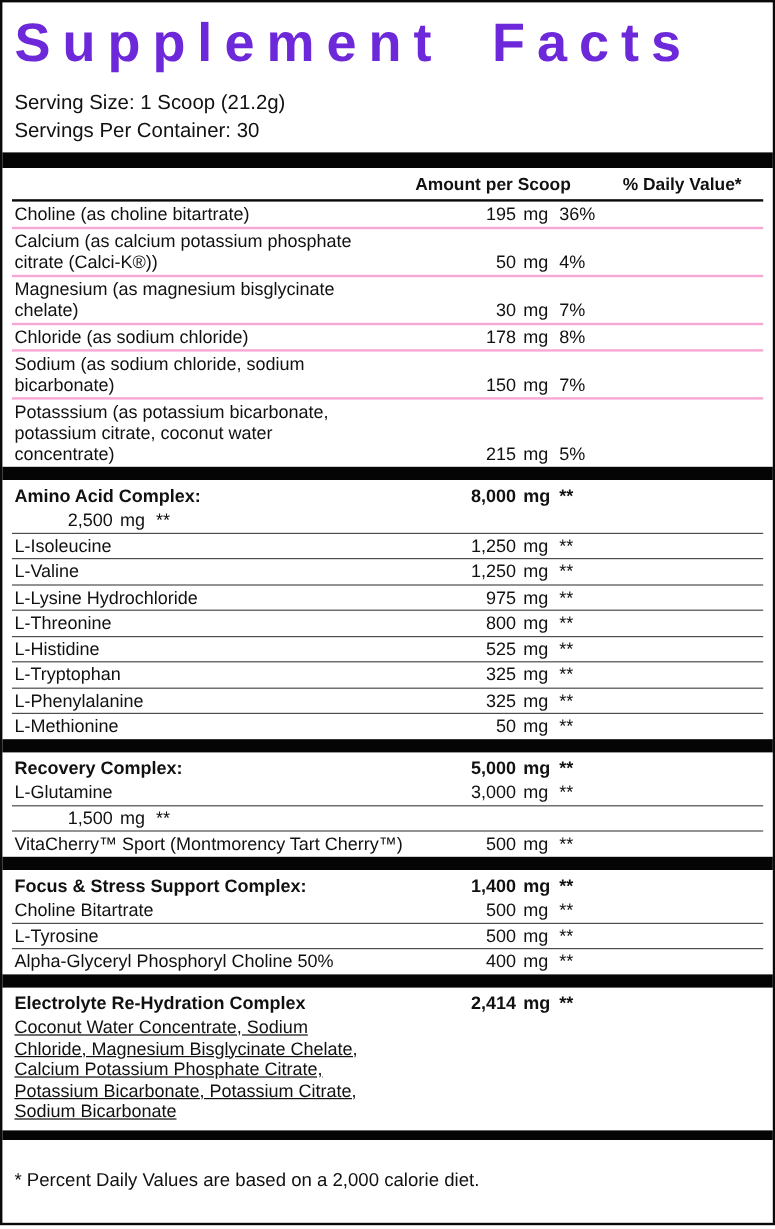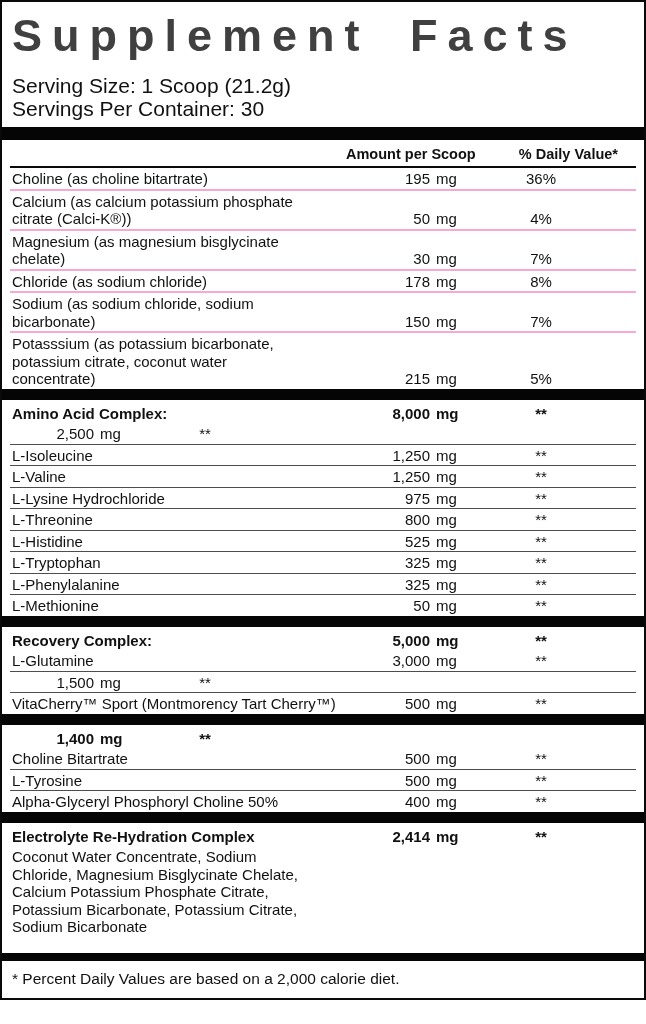--- a/index.html
+++ b/index.html
@@ -20,24 +20,24 @@
     background: #ffffff;
   }
   .title {
     font-size: 45px;
     font-weight: 800;
     letter-spacing: 10px;
     word-spacing: 18px;
     margin: 8px 0 12px 2px;
     white-space: nowrap;
     overflow: hidden;
-    color: #404040;
+    color: #6d28d9;
   }
   .serving-line {
-    font-size: 21px;
+    font-size: 17px;
     line-height: 23px;
     margin-left: 2px;
   }
   .bar {
     height: 11px;
     background: #050505;
     margin: 0 -8px;
   }
   .bar.first { height: 13px; margin-top: 7px; }
   .bar.last  { height: 8px; }
@@ -80,35 +80,35 @@
     display: flex;
     justify-content: flex-end;
     align-items: flex-end;
   }
   .row .amt .num { text-align: right; }
   .row .amt .unit { width: 30px; margin-left: 6px; text-align: left; }
   .row .dv {
     width: 170px;
     box-sizing: border-box;
     padding-right: 20px;
-    text-align: center;
+    text-align: left;
   }
   
   .sec-0 .row { border-bottom: 2px solid #f9a8d4; }
   .sec-1 .row, .sec-2 .row, .sec-3 .row { border-bottom: 1.5px solid #4d4d4d; }
   .section .row:last-child,
   .section .row.header,
   .section .row.desc { border-bottom: none; }
   .row.header { font-weight: bold; padding-top: 5px; }
-  .row.desc { padding-bottom: 17px; }
+  .row.desc { padding-bottom: 6px; text-decoration: underline; }
   .footnotes {
     padding: 7px 0 9px 2px;
     font-size: 15.5px;
   }
-  .footnote-line { margin: 0 0; line-height: 21px; }
+  .footnote-line { margin: 16px 0; line-height: 21px; }
   .footer { padding: 5px 2px 0; }
   .other-ingredients {
     font-size: 14px;
     line-height: 19.5px;
   }
 </style>
 </head>
 <body>
 
 <div class="page">
@@ -296,20 +296,21 @@
             <div class="amt">
               <span class="num">500</span>
               <span class="unit">mg</span>
             </div>
             <div class="dv">**</div>
           </div>
         </div>
         <div class="bar"></div>
         <div class="section sec-3">
           <div class="row header">
+            <div class="name">Focus &amp; Stress Support Complex:</div>
             <div class="amt">
               <span class="num">1,400</span>
               <span class="unit">mg</span>
             </div>
             <div class="dv">**</div>
           </div>
           <div class="row normal">
             <div class="name">Choline Bitartrate</div>
             <div class="amt">
               <span class="num">500</span>

